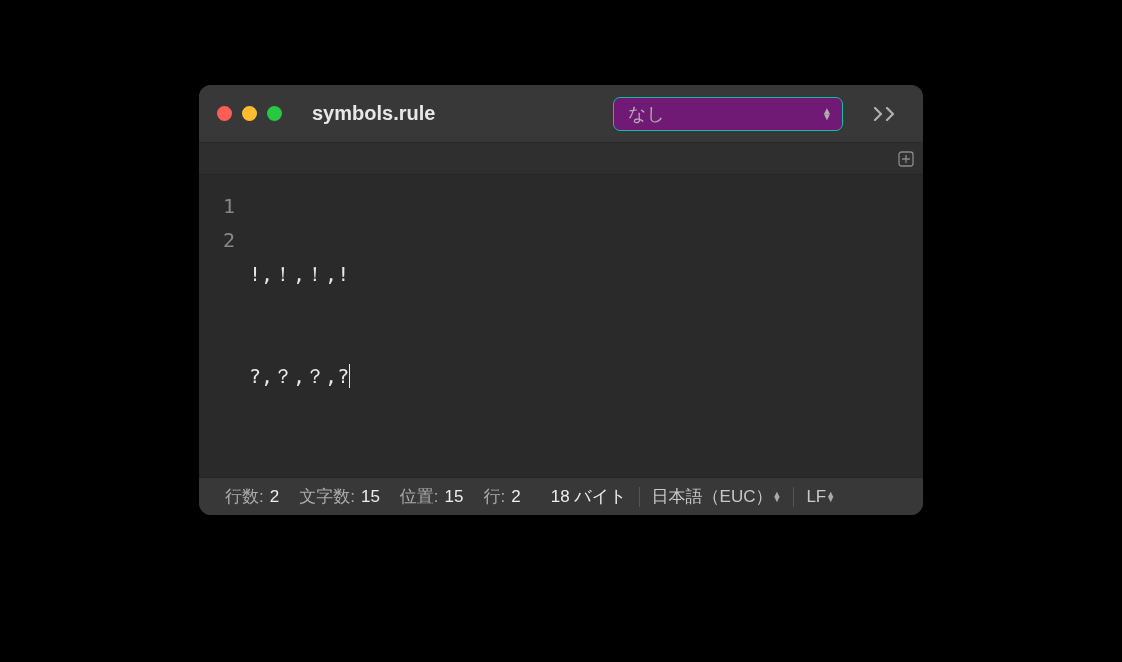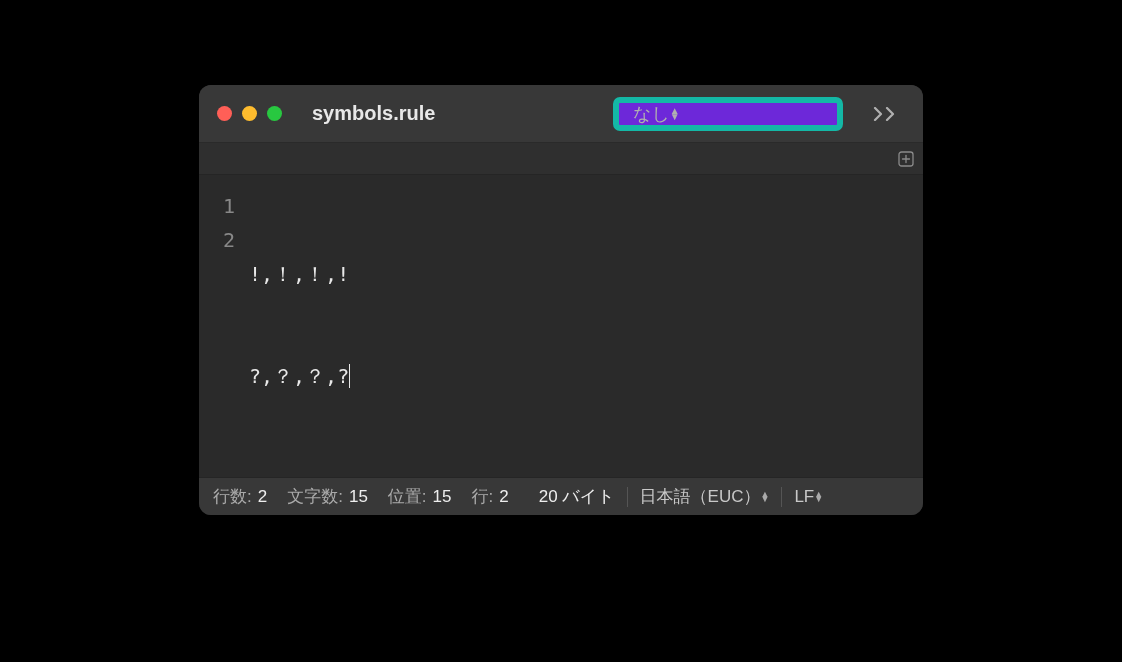--- a/index.html
+++ b/index.html
@@ -62,31 +62,31 @@
       font-weight: 600;
       margin-left: 20px;
       flex: 0 0 auto;
     }
     
     .spacer {
       flex: 1;
     }
     
     .syntax-selector {
-      background: #6d28d9;
-      border: 6px solid #14b8a6;
+      background: #701a75;
+      border: 1px solid #14b8a6;
       border-radius: 7px;
       height: 34px;
       min-width: 230px;
       display: flex;
       align-items: center;
       padding: 0 10px 0 14px;
       color: #b0b0b0;
       font-size: 18px;
-      justify-content: flex-start;
+      justify-content: space-between;
       cursor: pointer;
     }
     
     .chevrons {
       display: flex;
       flex-direction: column;
       line-height: 6px;
       font-size: 10px;
       color: #b0b0b0;
     }
@@ -155,21 +155,21 @@
       vertical-align: middle;
       margin-bottom: 3px;
     }
     
     .statusbar {
       height: 38px;
       background: #383838;
       border-top: 1px solid #252525;
       display: flex;
       align-items: center;
-      padding: 0 4px;
+      padding: 0 16px;
       color: #c8c8c8;
       font-size: 17px;
       gap: 0;
     }
     
     .status-segment {
       padding: 0 10px;
       display: flex;
       align-items: center;
       gap: 6px;
@@ -271,21 +271,21 @@
     <div class="status-segment">
       <span class="status-label">位置:</span>
       <span class="status-value">15</span>
     </div>
     <div class="status-segment">
       <span class="status-label">行:</span>
       <span class="status-value">2</span>
     </div>
     <div class="status-spacer-sm"></div>
     <div class="status-segment">
-      <span class="status-value">20 バイト</span>
+      <span class="status-value">18 バイト</span>
     </div>
     <div class="status-divider"></div>
     <div class="status-segment encoding-select">
       <span>日本語（EUC）</span>
       <span class="mini-chevrons">
         <span>▲</span>
         <span>▼</span>
       </span>
     </div>
     <div class="status-divider"></div>

